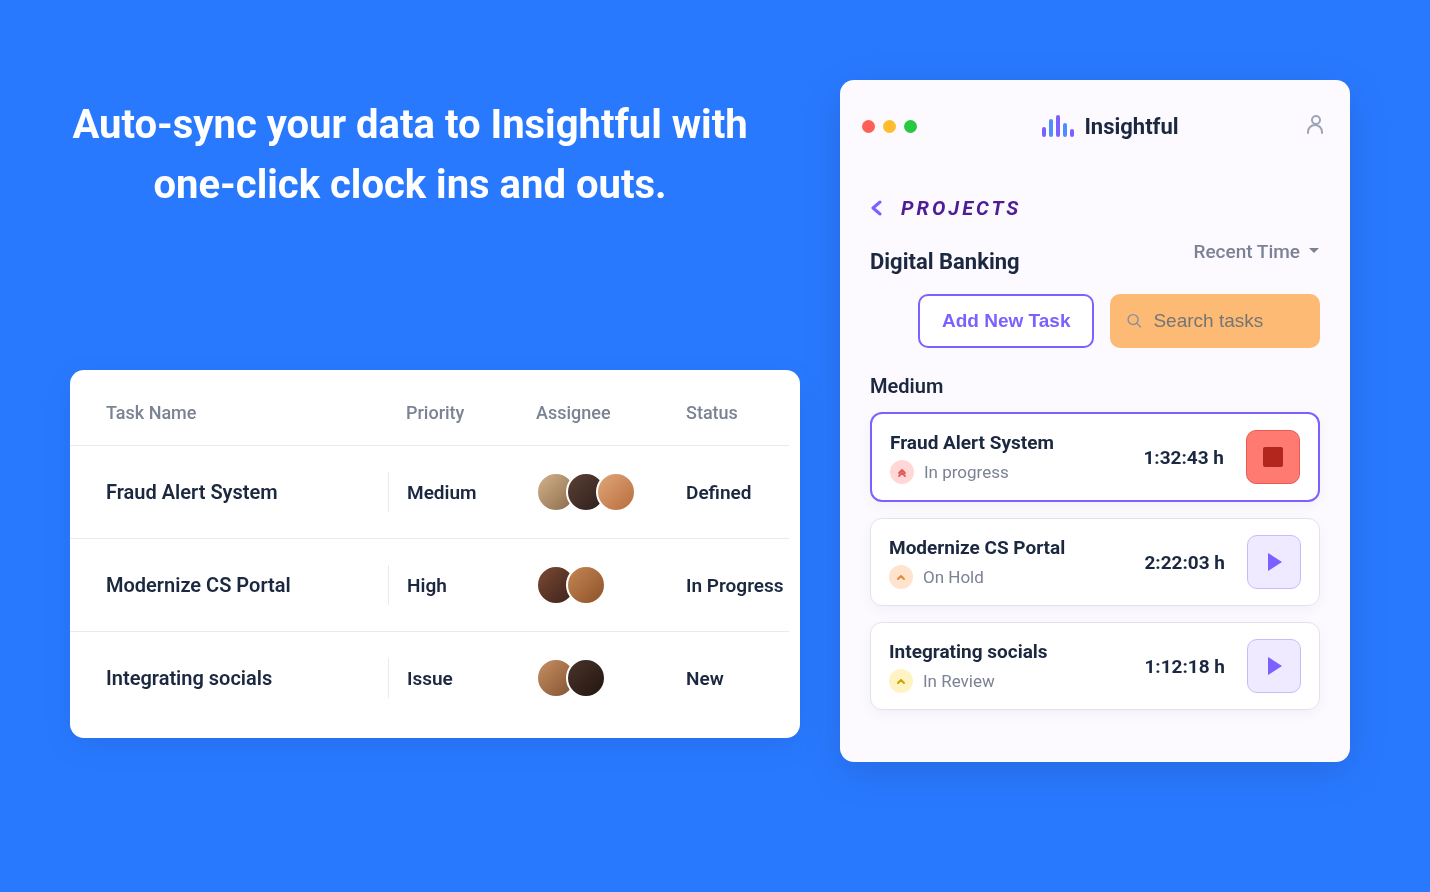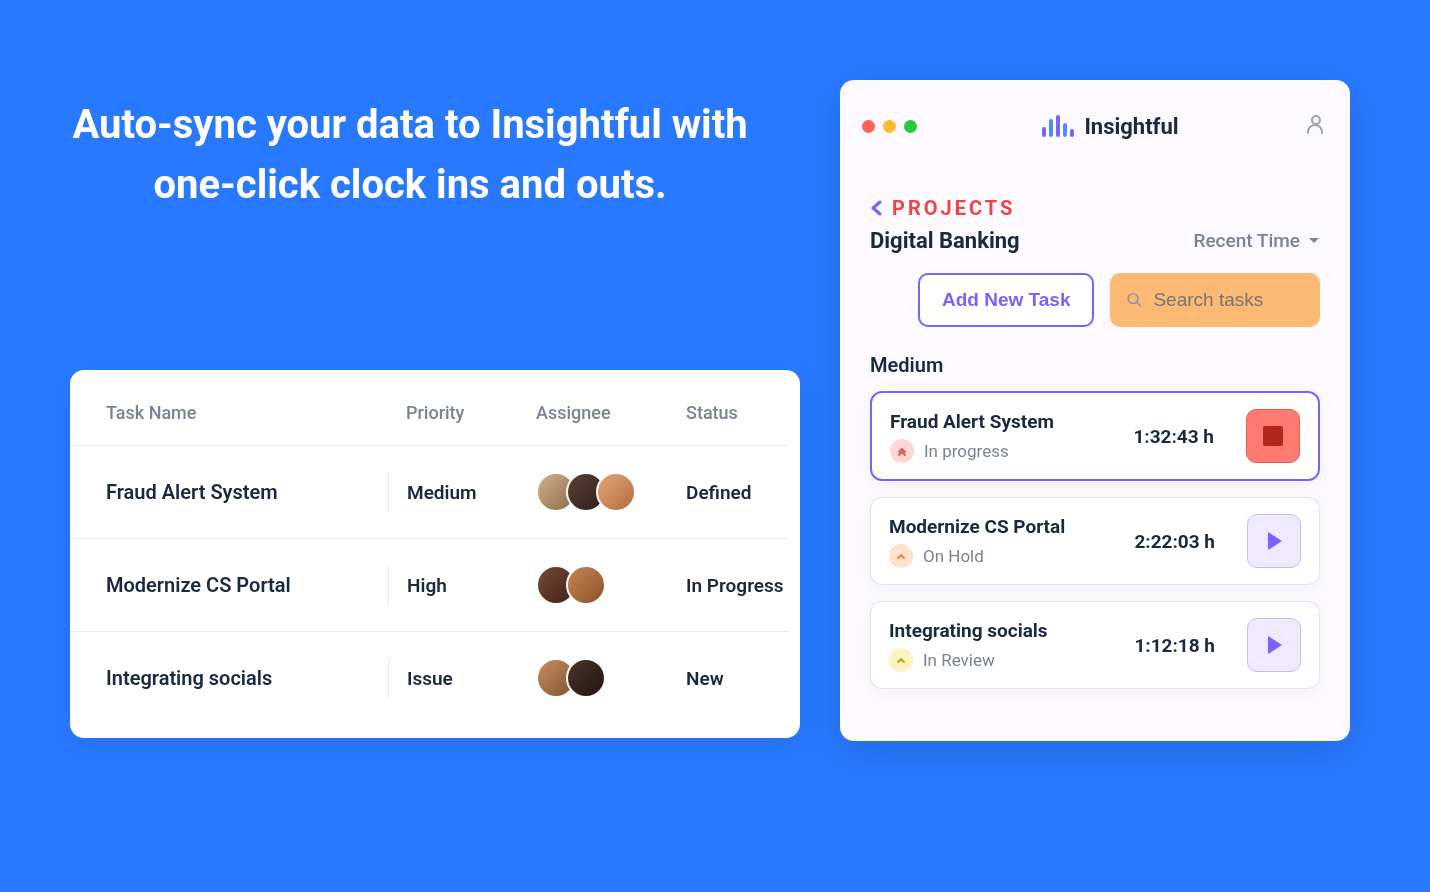--- a/index.html
+++ b/index.html
@@ -100,23 +100,23 @@
   .bar { width:4px; border-radius:2px; }
   .bar.b1{height:10px;background:#7b61ff;}
   .bar.b2{height:18px;background:#4f8dff;}
   .bar.b3{height:22px;background:#7b61ff;}
   .bar.b4{height:14px;background:#4f8dff;}
   .bar.b5{height:8px;background:#7b61ff;}
   .user-icon { color:#9ca4b5; }
 
   .app-body { padding: 10px 30px 36px 30px; }
   .crumb { display:flex; align-items:center; gap:10px; margin-top:14px; margin-bottom:8px; }
-  .crumb-back { color:#ef4444; font-size:20px; font-weight:700; letter-spacing:3px; display:flex; align-items:center; gap:10px; cursor:pointer; }
+  .crumb-back { color:#4c1d95; font-size:20px; font-weight:700; letter-spacing:3px; display:flex; align-items:center; gap:19px; cursor:pointer;font-style:italic; }
   .title-row { display:flex; align-items:center; justify-content:space-between; margin-bottom:20px; }
-  .proj-title { color:#1b2840; font-size:22px; font-weight:700; }
+  .proj-title { color:#1b2840; font-size:22px; font-weight:700;margin-top:21px; }
   .sort { color:#7b8294; font-size:19px; display:flex; align-items:center; gap:8px; cursor:pointer; font-weight:500; }
   .controls-row { display:flex; gap:16px; margin-bottom:26px;padding-left:48px; }
   .add-btn {
     background:#fff; border:2px solid #7b61ff; color:#7b61ff;
     border-radius:10px; padding:14px 22px; font-size:19px; font-weight:700;
     cursor:pointer;
   }
   .search-box {
     flex:1; background:#fdba74; border-radius:10px; display:flex; align-items:center;
     padding:0 16px; gap:10px;
@@ -138,21 +138,21 @@
   .task-name { font-size:19px; font-weight:700; color:#1b2840; }
   .task-meta { display:flex; align-items:center; gap:10px; color:#7b8294; font-size:17px; }
   .chip {
     width:24px; height:24px; border-radius:50%;
     display:flex; align-items:center; justify-content:center;
     font-size:12px; font-weight:700;
   }
   .chip.red { background:#ffd7d7; color:#e05a5a; }
   .chip.orange { background:#ffe3cc; color:#e08b3a; }
   .chip.yellow { background:#fff3c4; color:#c9a500; }
-  .task-right { display:flex; align-items:center; gap:32px; }
+  .task-right { display:flex; align-items:center; gap:22px; }
   .task-time { font-size:19px; font-weight:700; color:#1b2840; }
   .ctrl-btn {
     width:54px; height:54px; border-radius:10px; border:1.5px solid;
     display:flex; align-items:center; justify-content:center; cursor:pointer;
   }
   .ctrl-btn.stop { background:#ff7b72; border-color:#e85c53; }
   .ctrl-btn.stop .square { width:20px; height:20px; background:#b3261e; border-radius:2px; }
   .ctrl-btn.play { background:#efeaff; border-color:#c7bbfa; }
   .ctrl-btn.play svg { fill:#7b61ff; }
 </style>

